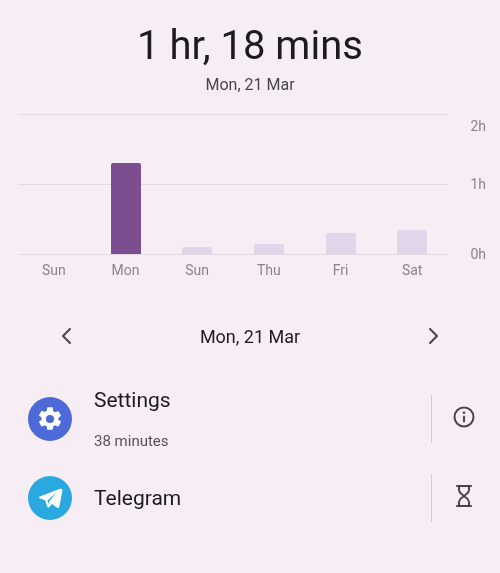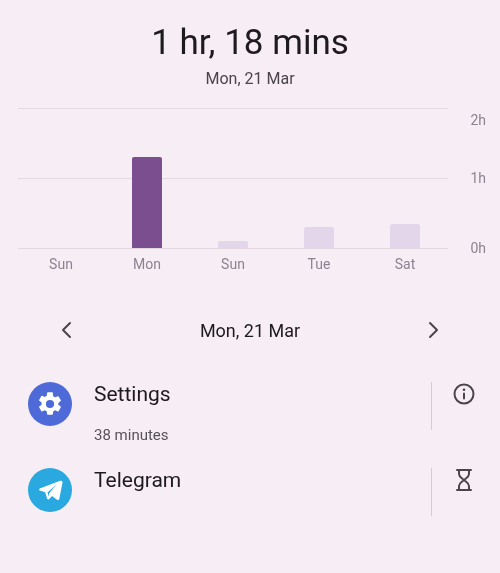--- a/index.html
+++ b/index.html
@@ -5,34 +5,34 @@
   * { box-sizing: border-box; margin: 0; padding: 0; }
   body {
     width: 500px;
     height: 573px;
     background: #f7eef5;
     font-family: -apple-system, BlinkMacSystemFont, "Segoe UI", Roboto, sans-serif;
     color: #1d1b1e;
     overflow: hidden;
   }
   .header { text-align: center; padding-top: 22px; }
-  .total-time { font-size: 35px; font-weight: 400; color: #1d1b1e; }
+  .total-time { font-size: 40px; font-weight: 400; color: #1d1b1e; }
   .total-date { font-size: 16px; color: #4a454d; margin-top: 6px; }
   .chart-area { position: relative; width: 100%; height: 170px; margin-top: 20px; }
   .gridline { position: absolute; left: 18px; right: 52px; height: 1px; background: #e4d8e3; }
   .ylabel { position: absolute; right: 14px; font-size: 14px; color: #8a8390; transform: translateY(-50%); }
   .bars { position: absolute; left: 18px; right: 52px; bottom: 30px; top: 0; display: flex; }
   .bar-slot { flex: 1; display: flex; align-items: flex-end; justify-content: center; position: relative; }
   .bar { width: 30px; border-radius: 2px 2px 0 0; }
   .xlabel { position: absolute; bottom: -24px; width: 100%; text-align: center; font-size: 14px; color: #8a8390; }
   .date-nav { display: flex; align-items: center; justify-content: space-between; padding: 0 52px; margin-top: 38px; }
   .date-nav-label { font-size: 18px; color: #1d1b1e; }
   .chev { width: 28px; height: 28px; display: flex; align-items: center; justify-content: center; color: #4a454d; cursor: pointer; }
   .app-list { margin-top: 26px; }
-  .app-row { display: flex; align-items: flex-start; padding: 12px 22px 12px 28px; }
+  .app-row { display: flex; align-items: center; padding: 12px 22px 12px 28px; }
   .app-icon { width: 44px; height: 44px; border-radius: 50%; display: flex; align-items: center; justify-content: center; flex-shrink: 0; }
   .app-text { flex: 1; margin-left: 22px; }
   .app-name { font-size: 21px; color: #1d1b1e; }
   .app-duration { font-size: 15px; color: #56515a; margin-top: 20px; }
   .vsep { width: 1px; height: 48px; background: #d7cad5; margin: 0 18px 0 8px; }
   .action-icon { width: 28px; height: 28px; display: flex; align-items: center; justify-content: center; color: #4a454d; cursor: pointer; }
 </style>
 </head>
 <body>
 
@@ -56,22 +56,26 @@
       </div>
       <div class="bar-slot">
         <div class="bar" style="height: 91px; background: rgb(123, 78, 144);"></div>
         <div class="xlabel">Mon</div>
       </div>
       <div class="bar-slot">
         <div class="bar" style="height: 7px; background: rgb(227, 214, 234);"></div>
         <div class="xlabel">Sun</div>
       </div>
       <div class="bar-slot">
+        <div class="bar" style="height: 10.5px; background: rgb(227, 214, 234);"></div>
+        <div class="xlabel">Thu</div>
+      </div>
+      <div class="bar-slot">
         <div class="bar" style="height: 21px; background: rgb(227, 214, 234);"></div>
-        <div class="xlabel">Tue</div>
+        <div class="xlabel">Fri</div>
       </div>
       <div class="bar-slot">
         <div class="bar" style="height: 24.5px; background: rgb(227, 214, 234);"></div>
         <div class="xlabel">Sat</div>
       </div>
     </div>
   </div>
 
 <div class="date-nav">
   <div class="chev">

